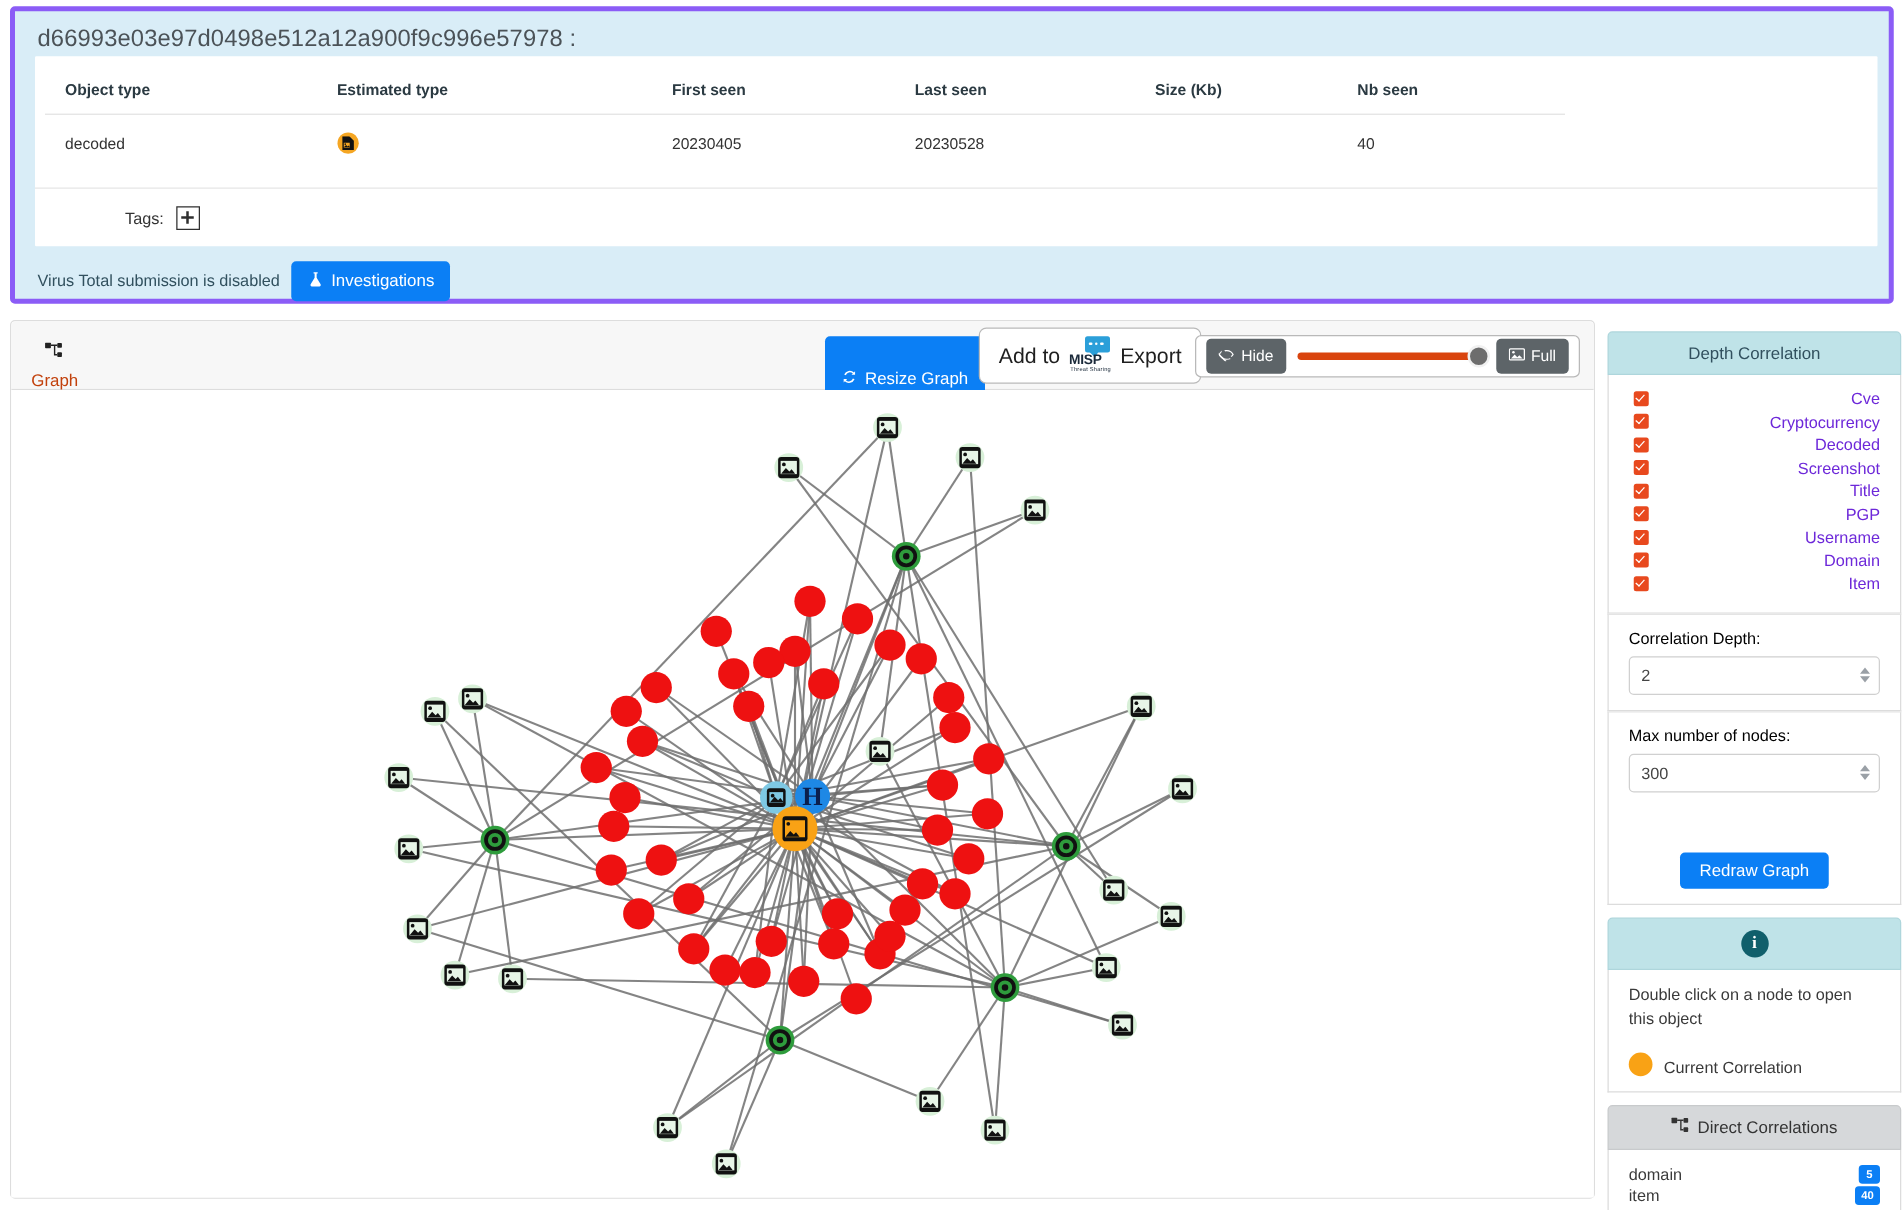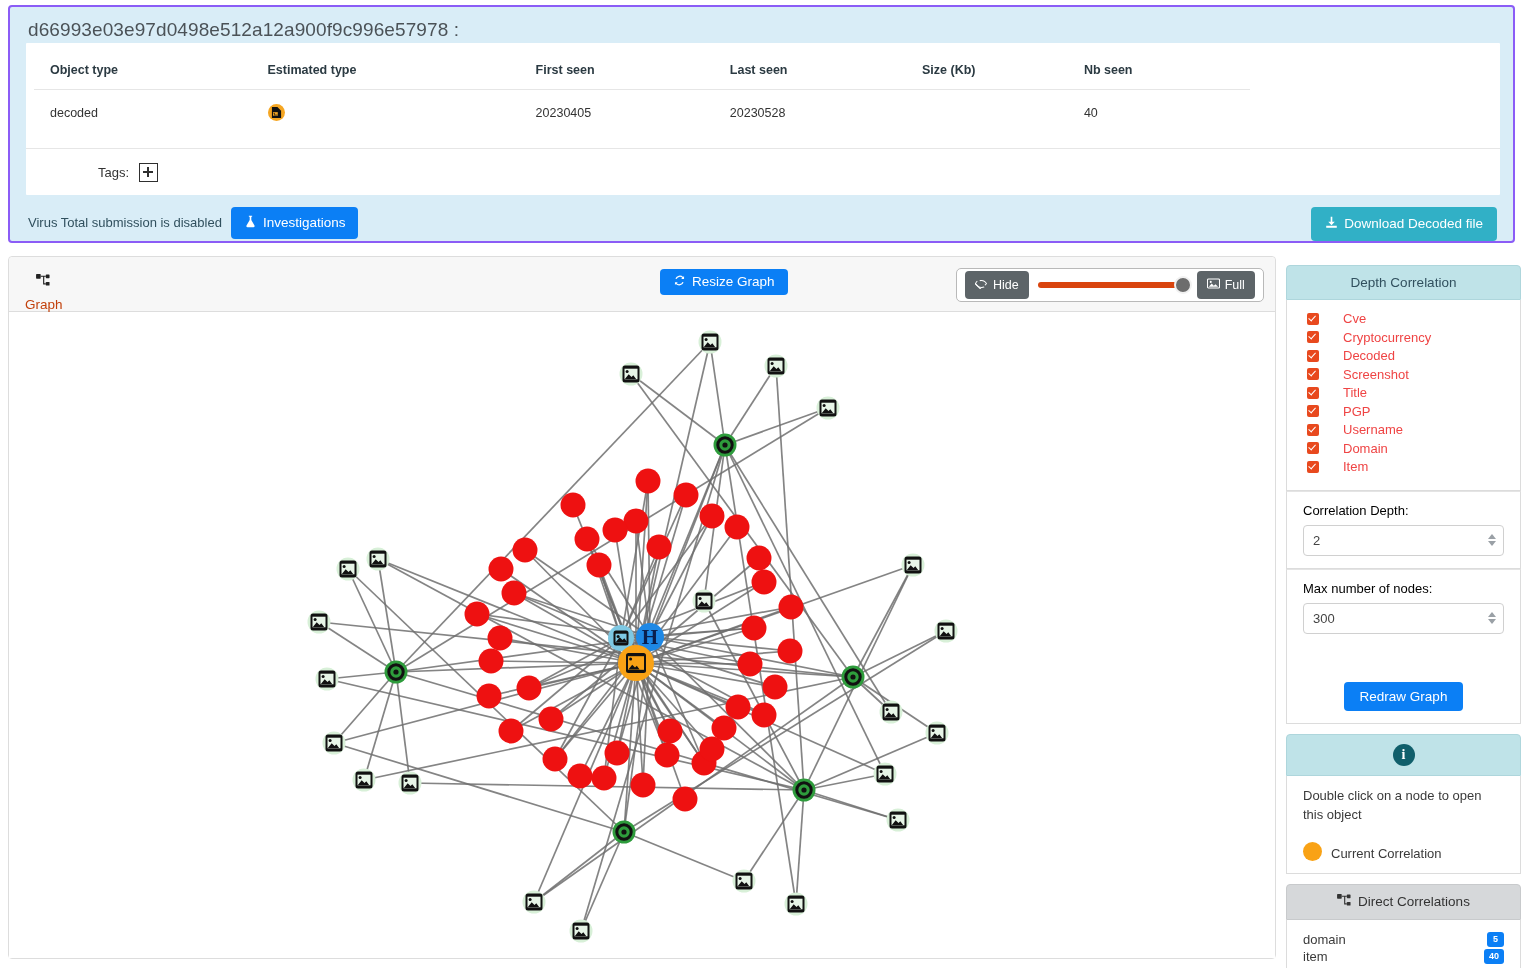--- a/index.html
+++ b/index.html
@@ -12,21 +12,21 @@
     color: #333333;
     overflow: hidden;
   }
 
   
   .top-panel {
     position: absolute;
     left: 8px; top: 5px;
     width: 1507px; height: 238px;
     background: #d9edf7;
-    border: 2px solid #8b5cf6;
+    border: 4px solid #8b5cf6;
     border-radius: 4px;
   }
   .hash-title {
     position: absolute;
     left: 18px; top: 12px;
     font-size: 19px;
     color: #4b5257;
     font-weight: 400;
     letter-spacing: 0.1px;
   }
@@ -161,21 +161,21 @@
     display: flex;
     align-items: center;
     gap: 7px;
     font-size: 13.5px;
     color: #c2410c;
     flex-direction: column;
   }
   .resize-btn {
     position: absolute;
     left: 651px; top: 12px;
-    padding: 5px 13px;
+    padding: 26px 13px;
     font-size: 13.5px;
     align-items: center;
   }
   .misp-group {
     position: absolute;
     left: 774px; top: 5px;
     height: 45px;
     display: flex;
     align-items: center;
     gap: 0;
@@ -320,22 +320,23 @@
     border-top: none;
     background: #fff;
     padding: 11px 16px 12px 16px;
   }
   .chk-row {
     display: flex;
     align-items: center;
     gap: 24px;
     margin: 0 0 3.5px 4px;
     font-size: 13px;
-    color: #ef4444;
+    color: #6d28d9;
     cursor: pointer;
+    justify-content: space-between;
   }
   .chk {
     width: 12px; height: 12px;
     background: #e8491e;
     border-radius: 2px;
     position: relative;
     flex: 0 0 auto;
   }
   .chk::after {
     content: "";
@@ -495,29 +496,20 @@
     <button class="btn btn-blue">
       <span>
         <svg width="13" height="13" viewBox="0 0 16 16" fill="#fff">
           <path d="M6 1h4v1.2H9v4.1l3.9 6.6c.5.9-.1 2.1-1.2 2.1H4.3c-1.1 0-1.7-1.2-1.2-2.1L7 6.3V2.2H6z"></path>
         </svg>
       </span>
       <span>Investigations</span>
     </button>
   </div>
 
-  <button class="btn btn-teal dl-btn">
-    <span>
-      <svg width="13" height="13" viewBox="0 0 16 16" fill="#fff">
-        <path d="M7 1h2v6h3l-4 4.5L4 7h3z"></path>
-        <path d="M1.5 12h13v2.5h-13z"></path>
-      </svg>
-    </span>
-    <span>Download Decoded file</span>
-  </button>
 </div>
 
 <div class="graph-panel">
   <div class="graph-head">
     <div class="graph-title">
       <span>
         <svg width="15" height="13" viewBox="0 0 16 14" fill="#222">
           <rect x="0" y="0" width="5" height="5" rx="0.7"></rect>
           <rect x="10.5" y="0.5" width="4" height="4" rx="0.7"></rect>
           <rect x="10.5" y="8.5" width="4" height="4" rx="0.7"></rect>
@@ -530,20 +522,34 @@
     <button class="btn btn-blue resize-btn">
       <span>
         <svg width="13" height="13" viewBox="0 0 16 16" fill="#fff">
           <path d="M13.6 2.5V6h-3.5l1.3-1.3a4.2 4.2 0 00-6.9 1.6L2.9 5.6A6 6 0 0112.5 3.6z"></path>
           <path d="M2.4 13.5V10h3.5L4.6 11.3a4.2 4.2 0 006.9-1.6l1.6.7A6 6 0 013.5 12.4z"></path>
         </svg>
       </span>
       <span>Resize Graph</span>
     </button>
 
+    <div class="misp-group">
+      <span class="misp-txt">Add to</span>
+      <span class="misp-logo">
+        <span class="misp-bubble"></span>
+        <span class="misp-dots">
+            <i></i>
+            <i></i>
+            <i></i>
+          </span>
+        <span class="misp-word">MISP</span>
+        <span class="misp-sub">Threat Sharing</span>
+      </span>
+      <span class="misp-txt">Export</span>
+    </div>
 
     <div class="slider-group">
       <button class="gray-btn">
         <span>
           <svg width="13" height="11" viewBox="0 0 16 13" fill="#fff">
             <path d="M8 2.2c3 0 5.6 2 6.8 4.3-.5.9-1.2 1.8-2.1 2.5l-1-.8c.7-.5 1.3-1.1 1.7-1.7C12.3 4.6 10.3 3.4 8 3.4c-.6 0-1.1.1-1.6.2l-1-1c.8-.3 1.7-.4 2.6-.4z"></path>
             <path d="M2.2 3.1l1 .8C2.3 4.6 1.6 5.5 1.2 6.5 2.4 8.8 5 10.8 8 10.8c1 0 1.9-.2 2.8-.6l1 .9c-1.2.5-2.4.8-3.8.8-3.6 0-6.7-2.4-8-5.4.6-1.4 1.7-2.7 3-3.6z"></path>
             <rect x="1.2" y="0.8" width="1.4" height="15" transform="rotate(-45 1.9 8.3)"></rect>
           </svg>
         </span>

